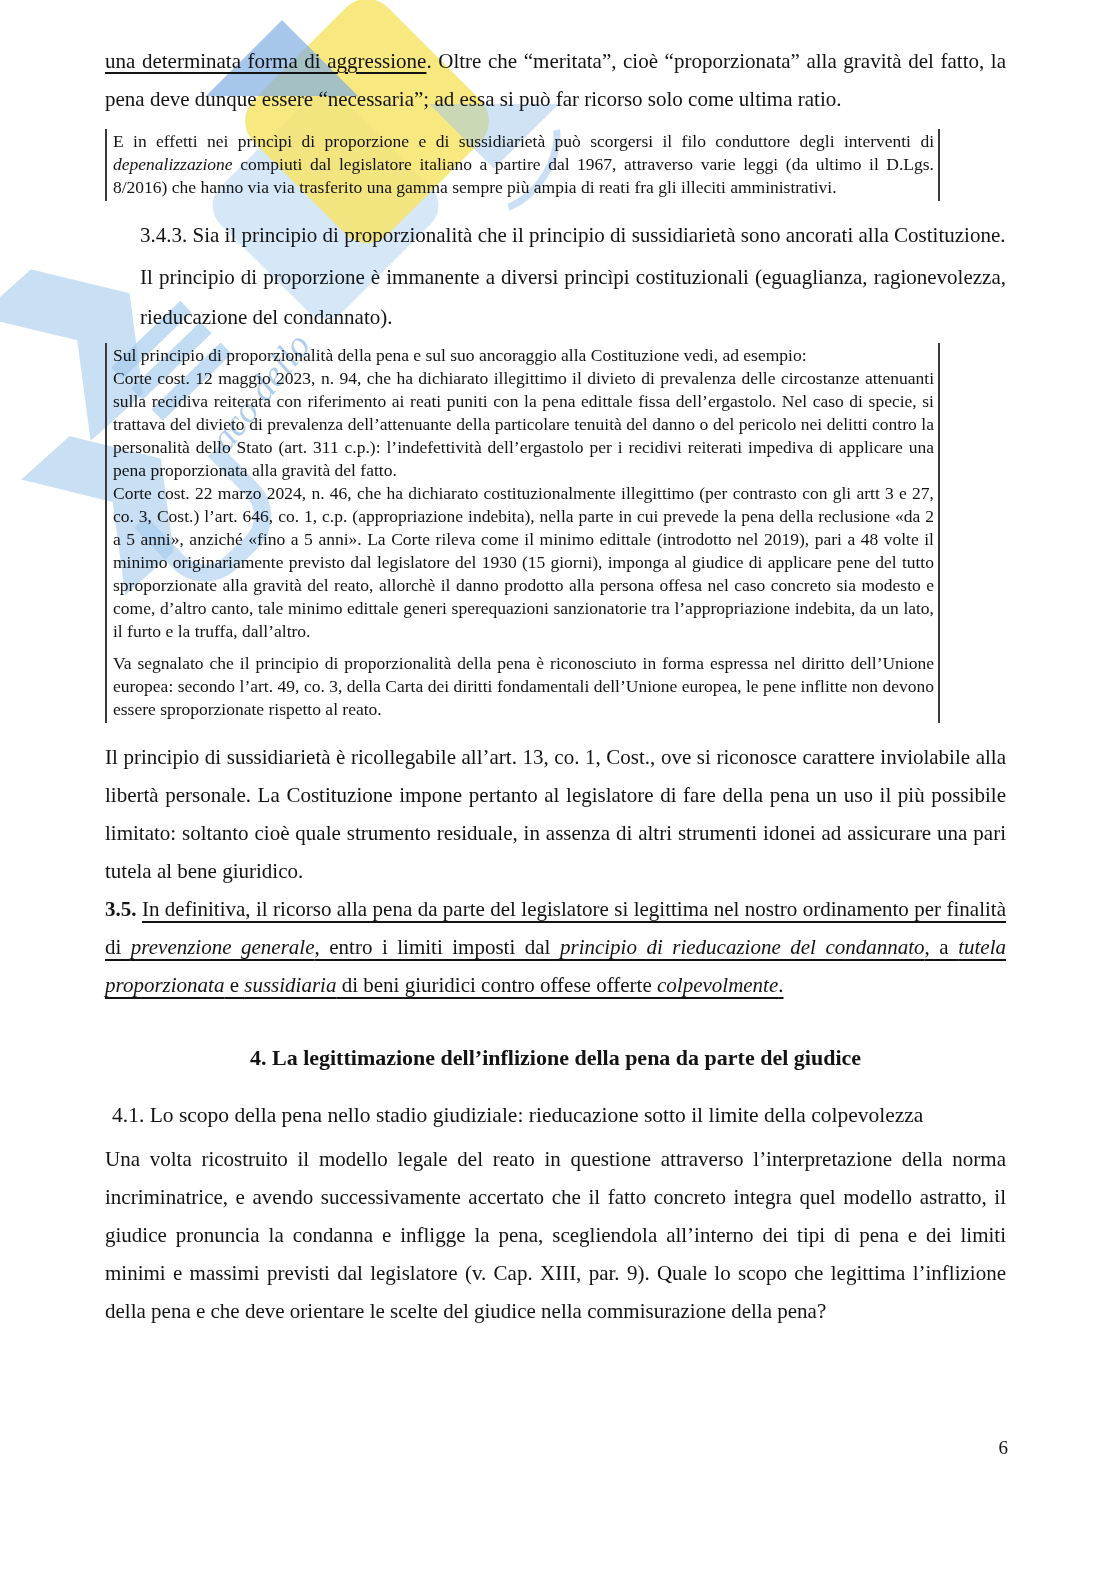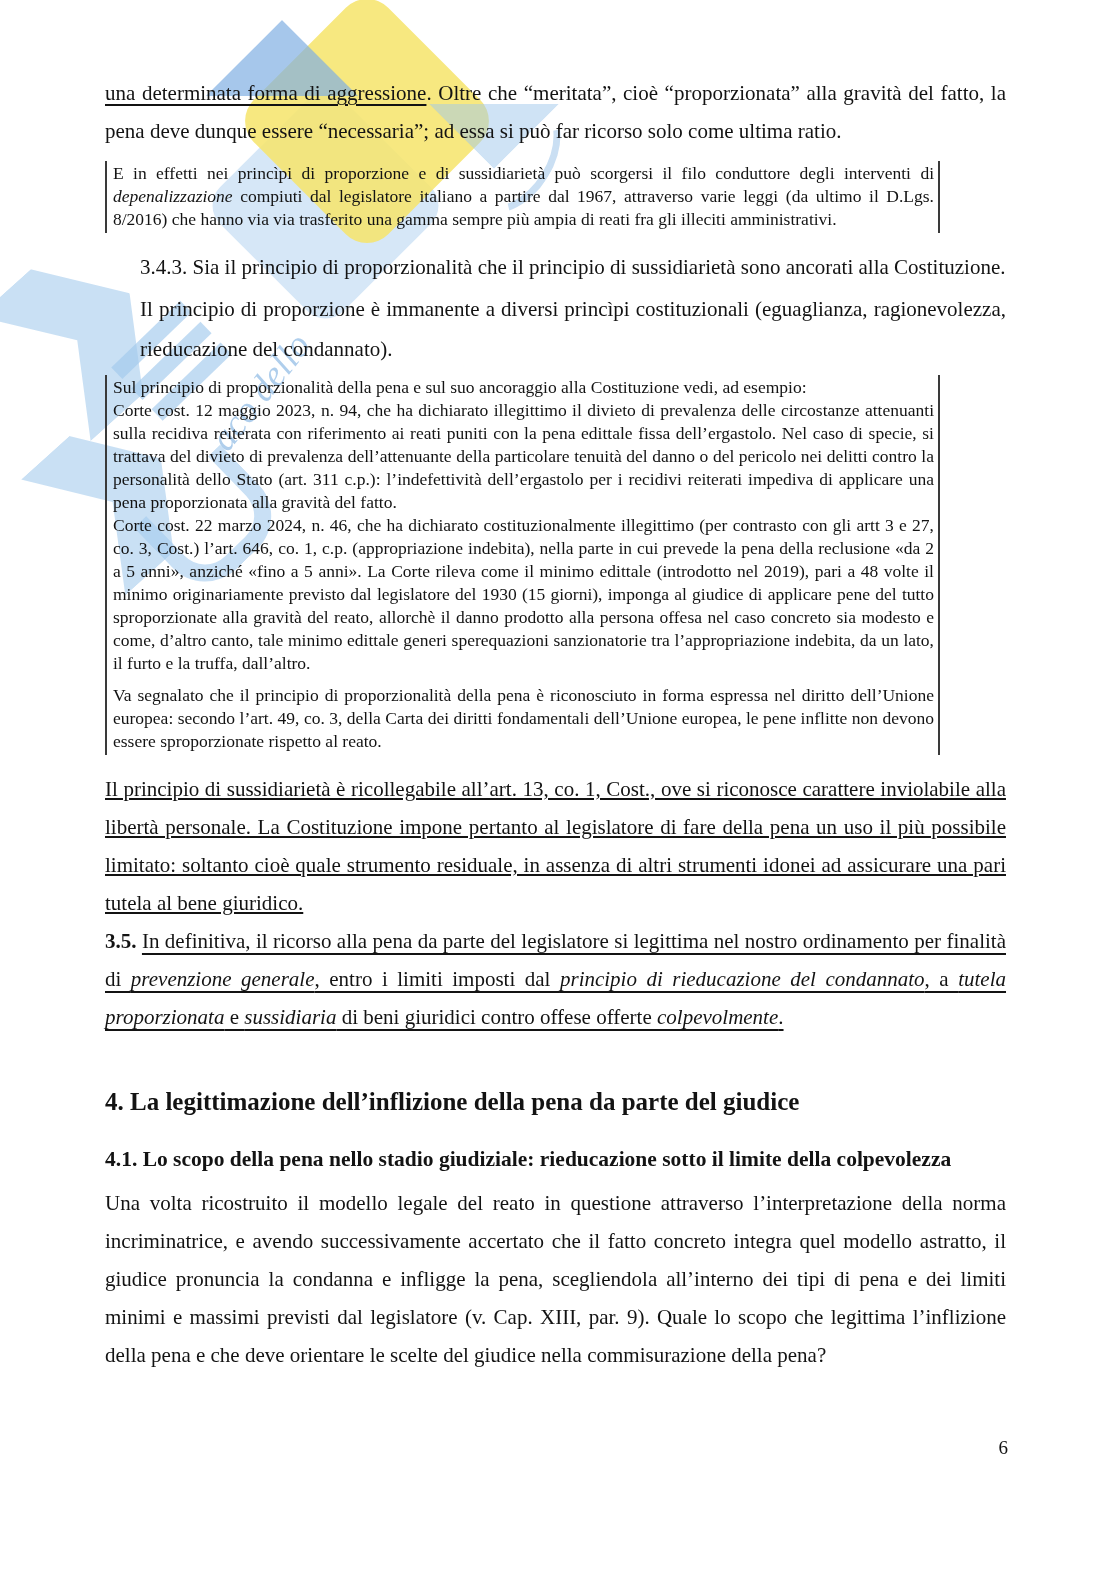--- a/index.html
+++ b/index.html
@@ -53,43 +53,43 @@
   .wm-script {
     position:absolute; left:176px; top:338px; width:220px;
     font-style:italic; font-size:37px; line-height:42px;
     color:rgba(118,170,222,0.58); transform:rotate(-52deg);
     font-family:"Liberation Serif", serif;
   }
 
   
   .content {
     position:absolute; left:105px; top:0; width:901px; z-index:1;
-    padding-top:74px; box-sizing:content-box;
+    padding-top:42px; box-sizing:content-box;
   }
   .para-main { font-size:21px; line-height:38px; text-align:justify; }
   .u { text-decoration:underline; text-underline-offset:4px; text-decoration-thickness:1.5px; }
   .it { font-style:italic; }
   .b { font-weight:bold; }
 
   .note {
     box-sizing:border-box; width:835px;
     font-size:17.5px; line-height:23px; text-align:justify;
     border-left:2px solid #3a3a3a; border-right:2px solid #3a3a3a;
     padding:1px 4px 2px 6px;
   }
   .note .np + .np { margin-top:9px; }
   #note1 { margin-top:11px; }
   #p343 { margin-top:14px; line-height:40px;margin-left:35px; }
   #p343 .line + .line { margin-top:2px; }
   #note2 { margin-top:6px; }
-  #psuss { margin-top:15px;text-decoration:underline; }
+  #psuss { margin-top:15px; }
   #p35 { }
   #p35 .uw { text-decoration:underline; text-underline-offset:5px; text-decoration-thickness:1.5px; }
-  #h4 { margin-top:50px; font-size:25px; font-weight:bold; line-height:32px; }
-  #h41 { margin-top:26px; font-size:21.5px; font-weight:bold; line-height:30px; }
+  #h4 { margin-top:38px; font-size:22px; font-weight:bold; text-align:center; line-height:32px; }
+  #h41 { margin-top:26px; font-size:21.5px; font-weight:normal; line-height:30px;margin-left:7px; }
   #pfinal { margin-top:10px; }
   .page-number {
     position:absolute; top:1437px; right:108px; z-index:1;
     font-size:19px; color:#131313;
   }
 </style>
 </head>
 <body>
 
 <div class="page">

